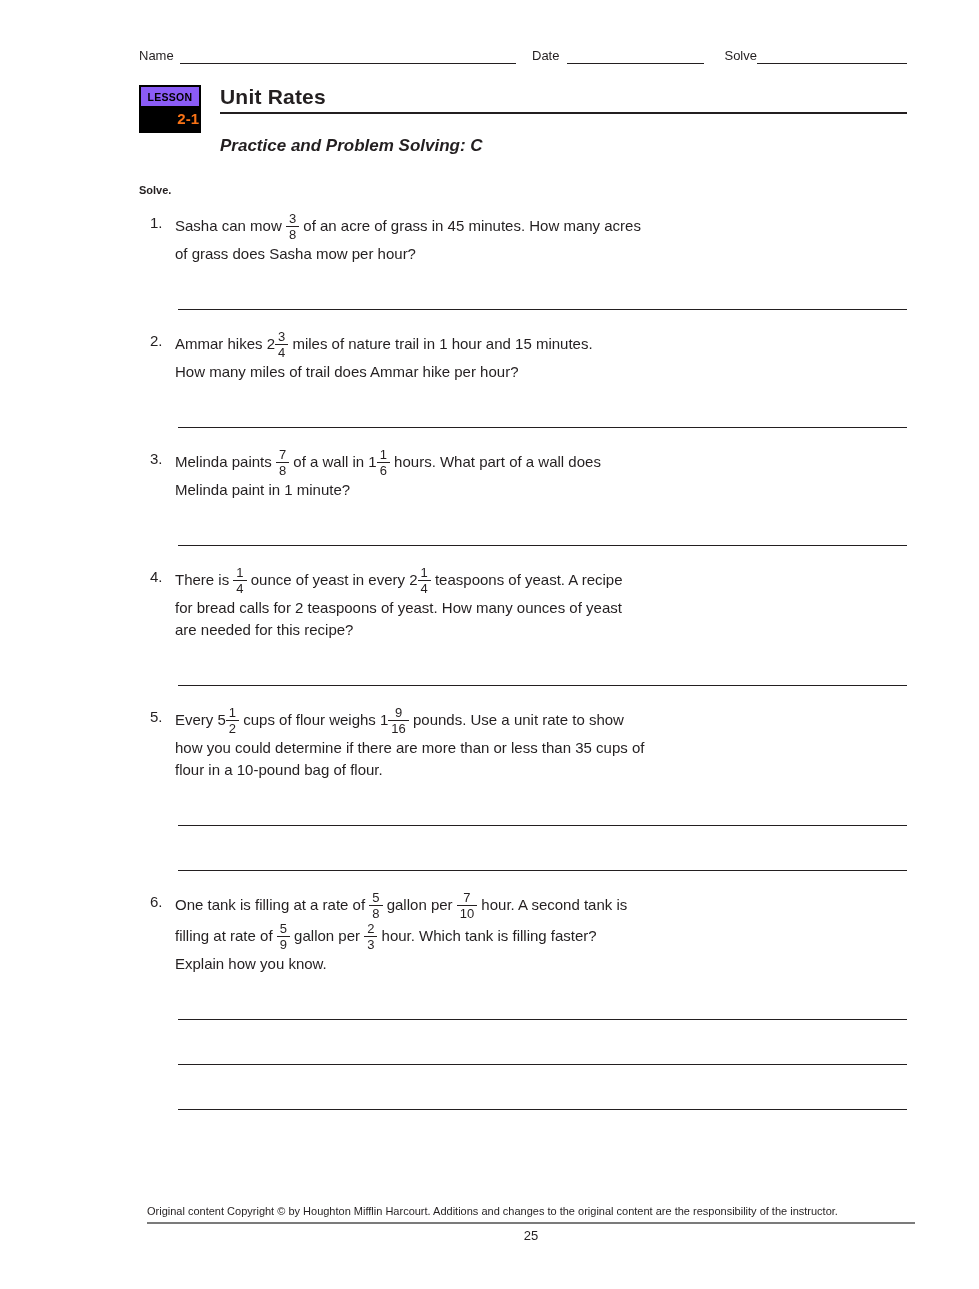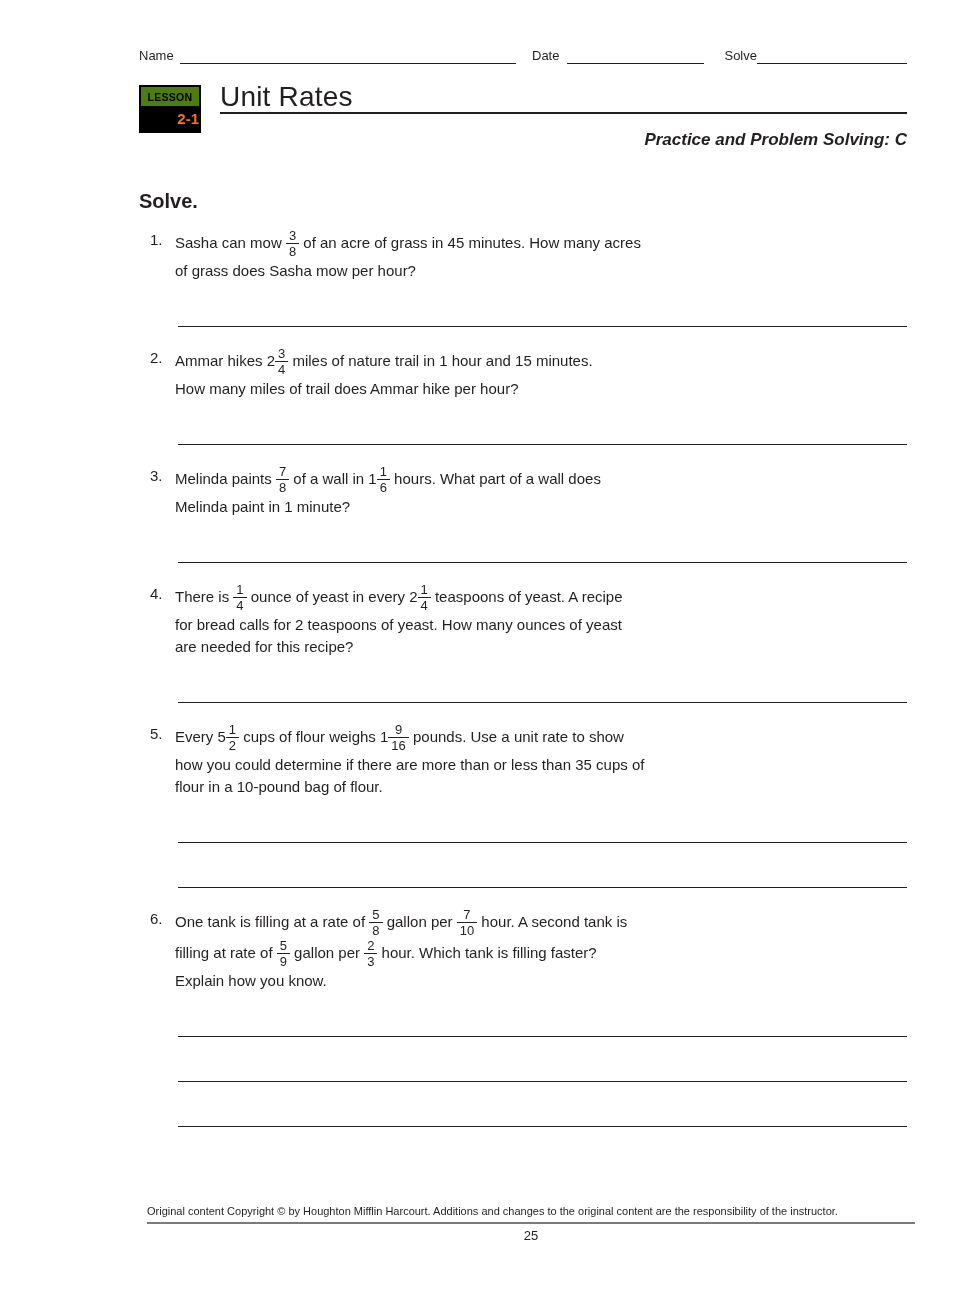--- a/index.html
+++ b/index.html
@@ -16,33 +16,33 @@
   .hlabel { white-space:nowrap; }
   .hline { display:inline-block; border-bottom:1px solid #231f20; height:14px; }
   .hline-name { flex:1; margin-left:6px; margin-right:16px; }
   .hline-date { width:137px; margin-left:8px; margin-right:20px; }
   .hline-class { width:150px; }
 
   
   .lesson-block { display:flex; margin-top:21px; }
   .badge { border:2px solid #000; width:58px; align-self:flex-start; }
   .badge-top {
-    background:#4d7c0f; color:#000; font-size:10.5px; font-weight:bold;
+    background:#8b5cf6; color:#000; font-size:10.5px; font-weight:bold;
     text-align:center; padding:4px 0 3px; border-bottom:2px solid #000; letter-spacing:.3px;
   }
   .badge-bottom {
     background:#000; color:#f97316; font-size:15px; font-weight:bold;
     text-align:right; padding:2px 0 4px;
   }
   .title-wrap { flex:1; margin-left:19px; }
-  .title { margin:0; font-size:28px; font-weight:normal; line-height:24px; letter-spacing:.2px; }
+  .title { margin:0; font-size:21px; font-weight:bold; line-height:24px; letter-spacing:.2px; }
   .title-rule { border-top:2px solid #231f20; margin-top:3px; }
-  .subtitle { margin:16px 0 0 0; font-size:17px; font-weight:bold; font-style:italic; line-height:20px;text-align:right; }
+  .subtitle { margin:22px 0 0 0; font-size:17px; font-weight:bold; font-style:italic; line-height:20px; }
 
-  .solve { margin-top:40px; font-size:20px; font-weight:bold; }
+  .solve { margin-top:28px; font-size:11px; font-weight:bold; }
   .problems { margin-top:16px; }
 
   .problem { display:flex; margin-bottom:20px; }
   .p-num { width:25px; padding-left:11px; font-size:15px; line-height:22px; flex:none; }
   .p-body { flex:1; min-width:0; }
   .p-text { font-size:15px; line-height:22px; }
 
   
   .mixed { white-space:nowrap; }
   .whole { font-size:15px; }

